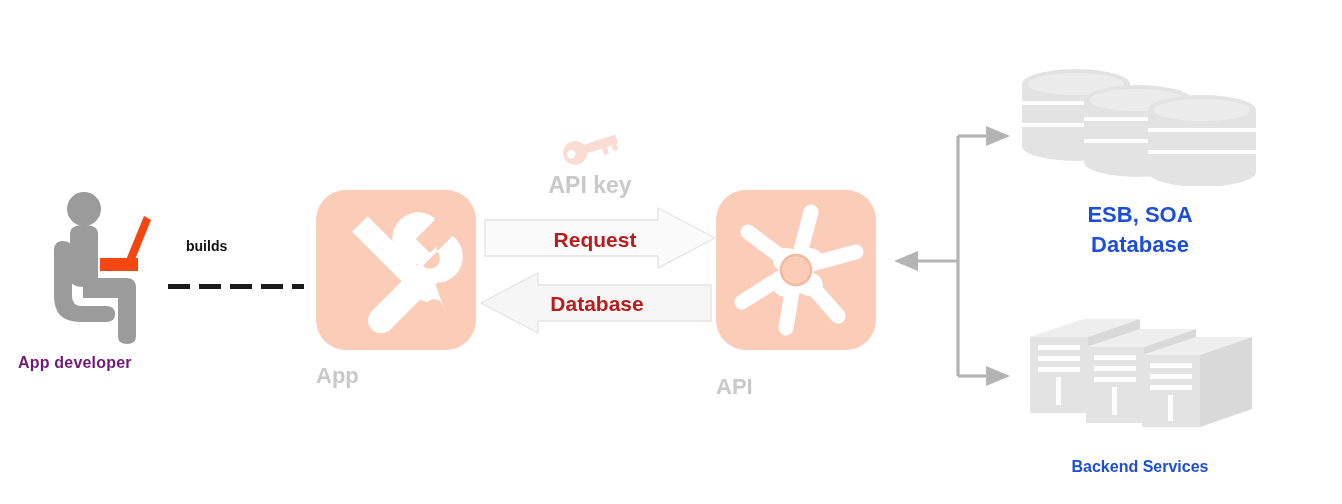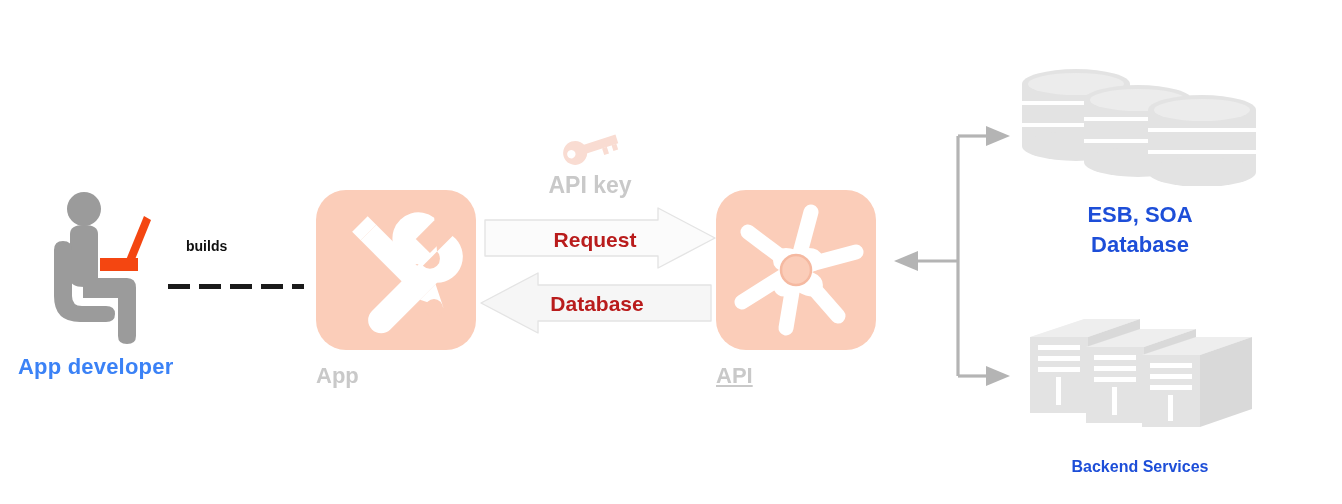--- a/index.html
+++ b/index.html
@@ -16,23 +16,23 @@
     height: 504px;
     background: #ffffff;
     overflow: hidden;
   }
   .abs { position: absolute; margin-top: 30px; }
 
   
   #developer-figure { left: 40px; top: 160px; width: 140px; height: 155px; }
   #developer-label {
     left: 18px; top: 324px;
-    font-size: 22px;
-    font-weight: bold;
-    color: #3b82f6;
+    font-size: 16px;
+    font-weight: bold;
+    color: #701a75;
     letter-spacing: .2px;
     white-space: nowrap;
   }
 
   
   #builds-label {
     left: 186px; top: 208px;
     font-size: 14px;
     font-weight: bold;
     color: #101010;
@@ -52,21 +52,21 @@
   #app-tile { left: 316px; top: 160px; }
   #api-tile { left: 716px; top: 160px; }
   .tile-label {
     font-size: 22px;
     font-weight: bold;
     color: #c9c9c9;
     width: 160px;
     white-space: nowrap;
   }
   #app-label { left: 316px; top: 333px; }
-  #api-label { left: 716px; top: 333px; text-decoration: underline; }
+  #api-label { left: 716px; top: 344px; }
 
   
   #api-key-icon { left: 560px; top: 100px; width: 64px; height: 36px; }
   #api-key-label {
     left: 505px; top: 142px;
     width: 170px;
     text-align: center;
     font-size: 23px;
     font-weight: bold;
     color: #c9c9c9;

